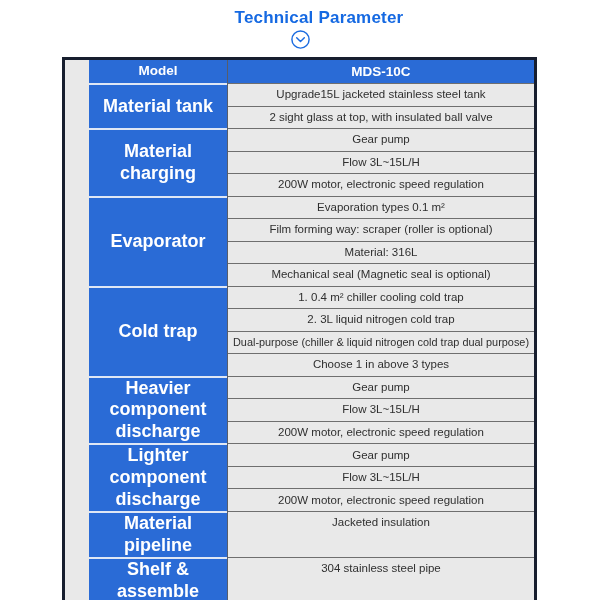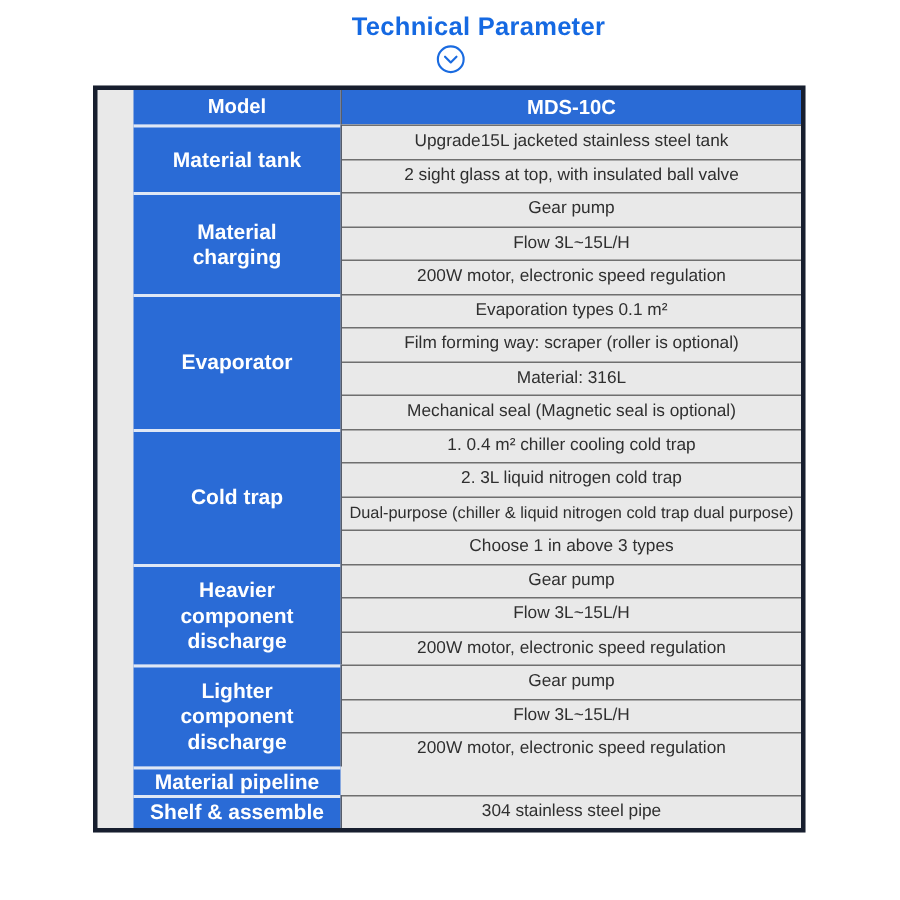--- a/index.html
+++ b/index.html
@@ -21,21 +21,21 @@
 
   .ttable {
     position: absolute; left: 62px; top: 57px; width: 475px;
     border: 3px solid #171e2e; background: #e9e9e9; padding-left: 24px;
   }
 
   .sect { display: flex; align-items: stretch; }
 
   .lcell {
     width: 138px; flex: 0 0 138px;
-    background: #2a6bd6; color: #ffffff; font-weight: bold; font-size: 14px;
+    background: #2a6bd6; color: #ffffff; font-weight: bold; font-size: 18px;
     display: flex; align-items: center; justify-content: center;
     text-align: center; white-space: pre-line; line-height: 1.22;
     border-top: 2px solid #dfe7f5;
   }
   .sect:first-child .lcell { border-top: none; }
   .body-sects .sect:first-child .lcell { border-top: 2px solid #dfe7f5; }
 
   .rcol { flex: 1 1 auto; display: flex; flex-direction: column; border-left: 1px solid #565d6b; }
 
   .rrow {
@@ -125,20 +125,23 @@
 component
 discharge</div>
           <div class="rcol">
             <div class="rrow">Gear pump</div>
             <div class="rrow">Flow 3L~15L/H</div>
             <div class="rrow">200W motor, electronic speed regulation</div>
           </div>
         </div>
         <div class="sect">
           <div class="lcell">Material pipeline</div>
+          <div class="rcol">
+            <div class="rrow">Jacketed insulation</div>
+          </div>
         </div>
         <div class="sect">
           <div class="lcell">Shelf &amp; assemble</div>
           <div class="rcol">
             <div class="rrow">304 stainless steel pipe</div>
           </div>
         </div>
       </div>
   </div>
 

